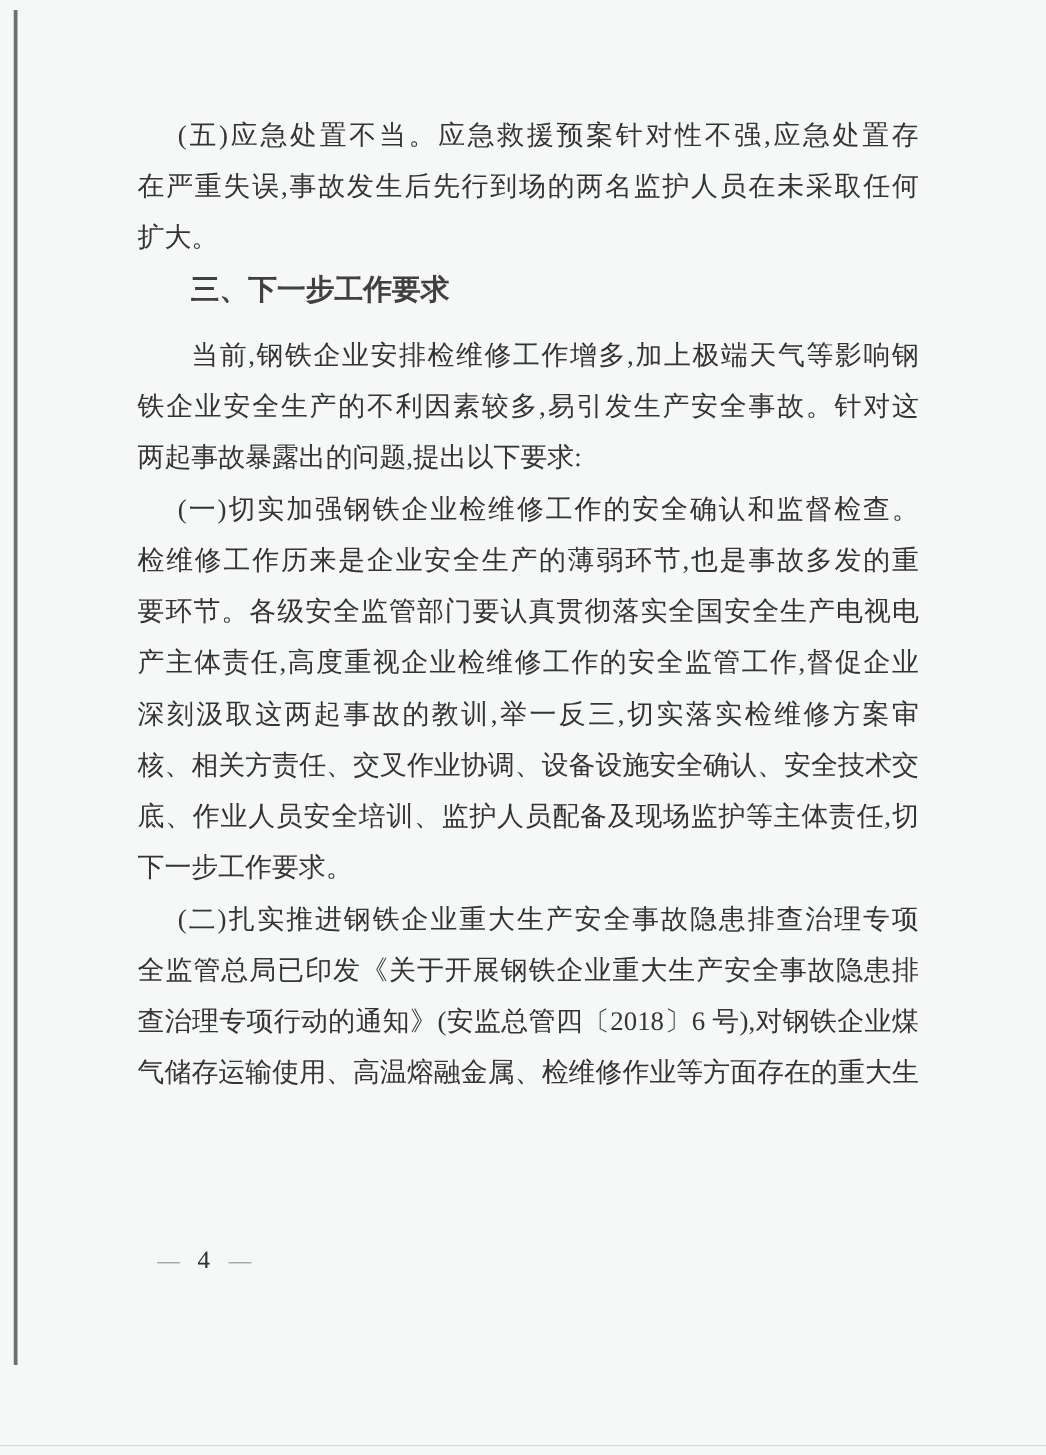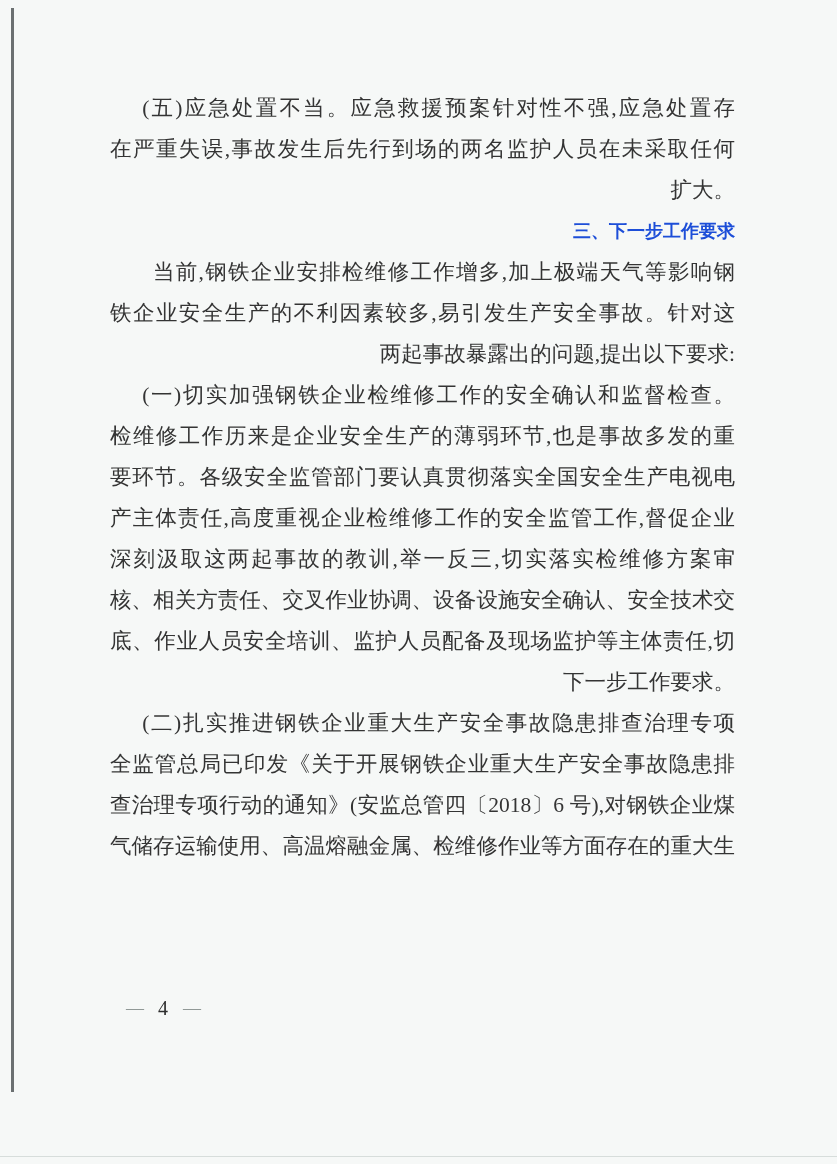--- a/index.html
+++ b/index.html
@@ -37,34 +37,34 @@
     left: 110px;
     top: 88px;
     width: 625px;
     color: #343434;
     font-size: 21.5px;
     line-height: 41px;
   }
   .line {
     height: 41px;
     white-space: nowrap;
-    text-align: right;
+    text-align: left;
   }
   .line.justify {
     white-space: normal;
     text-align: justify;
     text-align-last: justify;
   }
-  .line.indent2  { text-indent: 2em; }
+  .line.indent2  { text-indent: 2em; margin-top: 12px; }
   .line.indent15 { text-indent: 1.5em; }
   .line.heading {
     font-family: "Liberation Sans", sans-serif;
     font-weight: bold;
-    font-size: 18px;
-    color: #1d4ed8;
+    font-size: 23px;
+    color: #404040;
     text-indent: 1.85em;
   }
   .footer {
     position: absolute;
     left: 126px;
     top: 997px;
     display: flex;
     align-items: center;
     gap: 15px;
     font-size: 20px;

